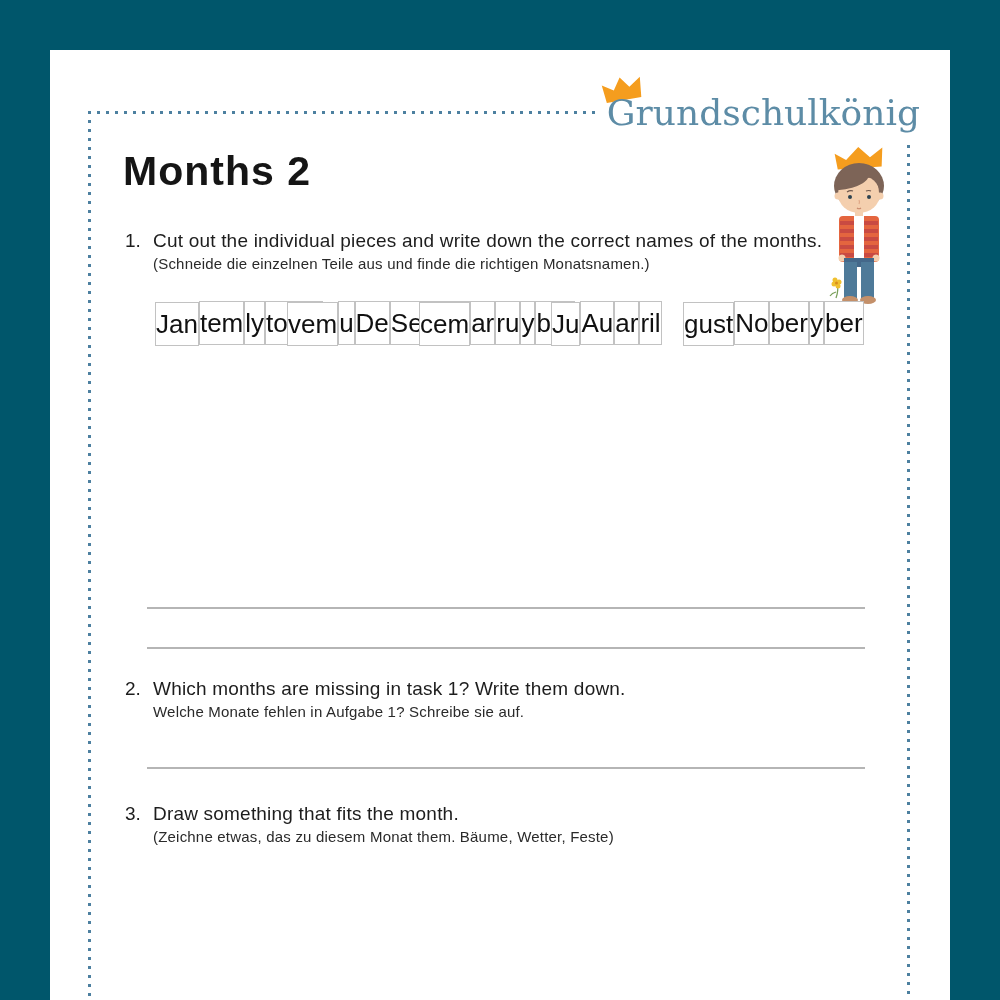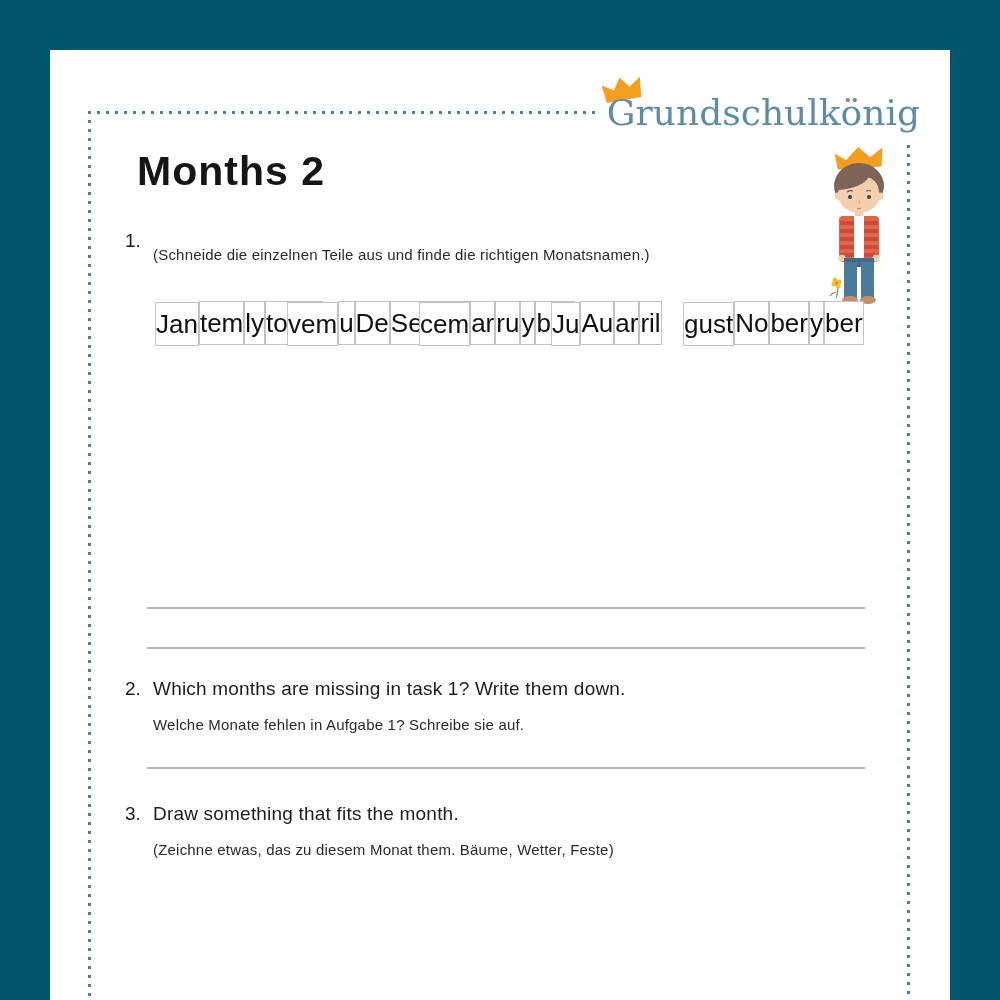--- a/index.html
+++ b/index.html
@@ -33,33 +33,33 @@
     font-family: "DejaVu Serif", serif;
     font-size: 36px; color: #5d8ca6;
     white-space: nowrap;
   }
   .logo-crown {
     position: absolute; left: 552px; top: 26px;
     transform: rotate(-10deg);
   }
 
   .page-title {
-    position: absolute; left: 87px; top: 98px;
+    position: absolute; left: 73px; top: 98px;
     font-size: 41px; font-weight: 600; color: #151515;
     letter-spacing: 1px;
   }
 
   .task {
     position: absolute;
     display: grid; grid-template-columns: 28px 1fr;
     color: #1d1d1d;
   }
   .task-number { font-size: 19px; }
   .task-text   { font-size: 19px; letter-spacing: 0.2px; }
-  .task-sub    { font-size: 15px; margin-top: 16px; color: #2a2a2a; letter-spacing: 0.2px; }
+  .task-sub    { font-size: 15px; margin-top: 3px; color: #2a2a2a; letter-spacing: 0.2px; }
   .task-1 { left: 75px; top: 180px; width: 720px; }
   .task-2 { left: 75px; top: 628px; width: 720px; }
   .task-3 { left: 75px; top: 753px; width: 720px; }
 
   .pieces {
     position: absolute; left: 105px; top: 252px;
     display: flex; gap: 29px;
   }
   .piece-col { display: flex; flex-direction: row; width: 103px; }
   .piece-cell {
@@ -156,20 +156,21 @@
         <circle cx="13" cy="136" r="2.5" fill="#f0c02e"></circle>
         <circle cx="8" cy="138" r="2.5" fill="#f0c02e"></circle>
         <circle cx="12" cy="140" r="2.5" fill="#f0c02e"></circle>
         <circle cx="10.5" cy="137" r="1.5" fill="#d98d1c"></circle>
       </svg>
     </span>
 
     <div class="task task-1">
       <div class="task-number">1.</div>
       <div>
+        <div class="task-text">Cut out the individual pieces and write down the correct names of the months.</div>
         <div class="task-sub">(Schneide die einzelnen Teile aus und finde die richtigen Monatsnamen.)</div>
       </div>
     </div>
 
     <div class="pieces">
       <div class="piece-col">
         <div class="piece-cell">Jan</div>
         <div class="piece-cell">tem</div>
         <div class="piece-cell">ly</div>
         <div class="piece-cell">to</div>

